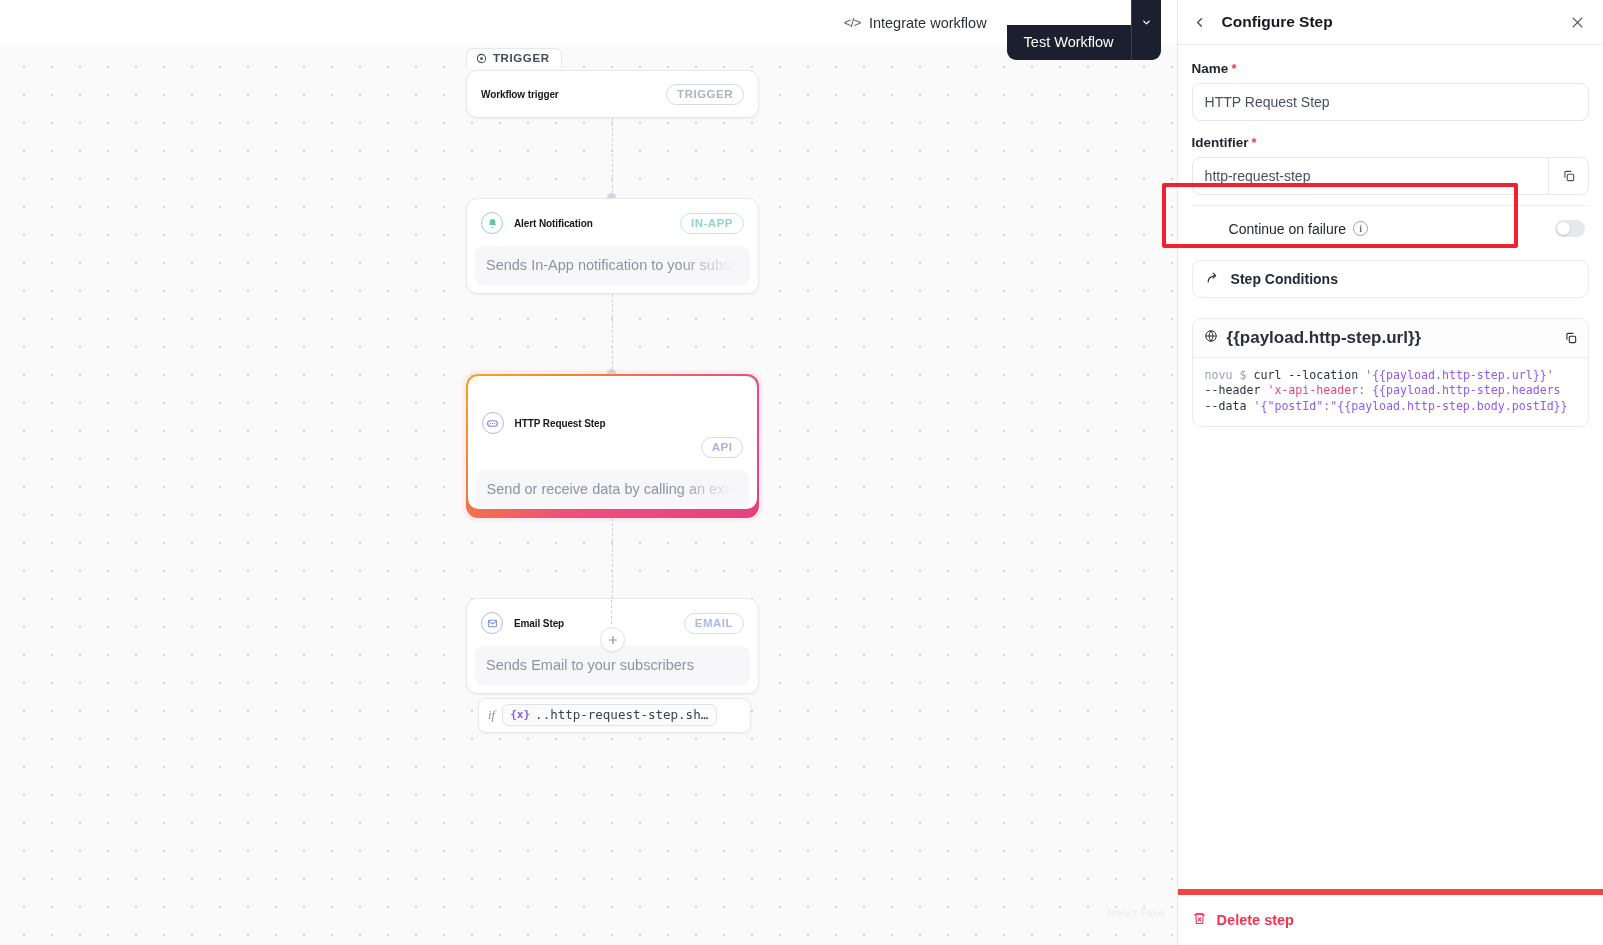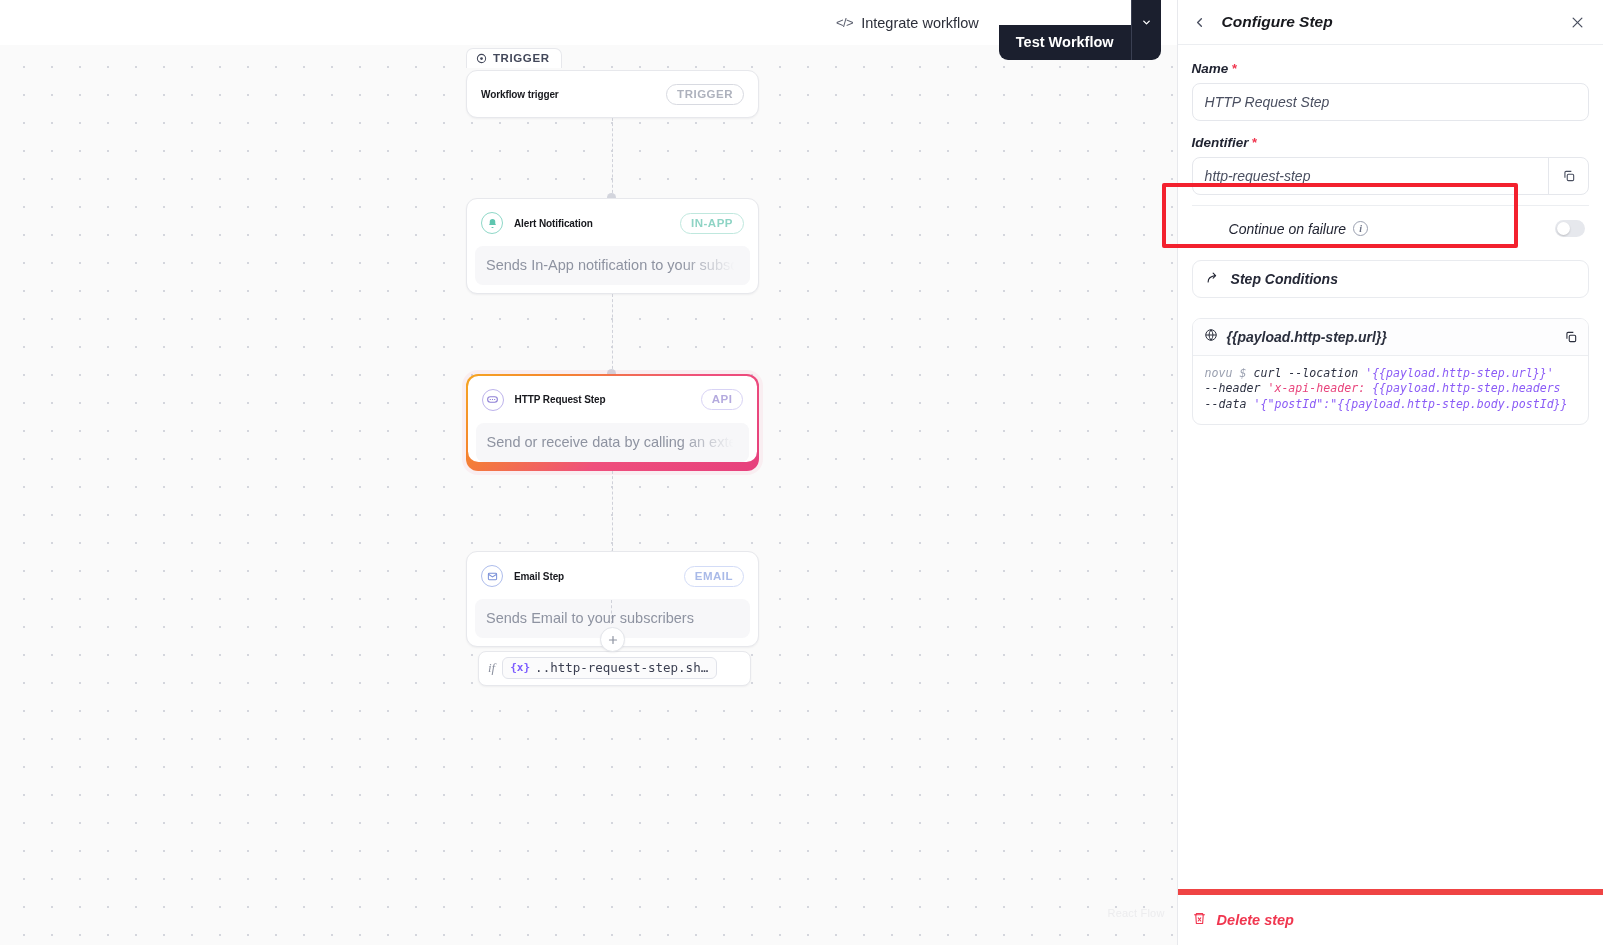--- a/index.html
+++ b/index.html
@@ -30,21 +30,21 @@
   .integrate-btn {
     display: flex; align-items: center; gap: 8px;
     font-size: 14.5px; color: #2c2f3a; font-weight: 400;
     cursor: pointer; padding: 4px 6px;
   }
   .integrate-btn .code-glyph {
     font-size: 13px; color: #5b5f6e; letter-spacing: -0.5px;
   }
   .test-group { display: flex; align-items: stretch; border-radius: 9px; overflow: hidden; }
   .test-btn {
-    background: #1b1f2e; color: #ffffff; font-size: 14.5px; font-weight: 700;
+    background: #1b1f2e; color: #ffffff; font-size: 14.5px; font-weight: 400;
     padding: 9px 17px 10px 17px; cursor: pointer; display:flex; align-items:center;margin-top:40px;
   }
   .test-caret {
     background: #1b1f2e; color: #ffffff;
     width: 30px; display: flex; align-items: center; justify-content: center;
     cursor: pointer;
     border-left: 1px solid #3a3f52;
   }
 
   .dots {
@@ -74,21 +74,21 @@
     display: flex; align-items: center; gap: 11px;
     padding: 13px 14px 12px 14px;
   }
   .node-title { font-size: 10px; font-weight: 700; color: #17181d; flex: 1; letter-spacing: -0.1px; }
   .badge {
     font-size: 11.5px; font-weight: 600; letter-spacing: .5px;
     border-radius: 999px; padding: 3px 10px 4px 10px;
     border: 1px solid #d8dae1; color: #aeb2bd; background: #fff;
   }
   .badge.inapp { border-color: #bfe8de; color: #8fd4c5; }
-  .badge.api   { border-color: #d8d3f5; color: #b4aade; }
+  .badge.api   { border-color: #d8d3f5; color: #b4aade; margin-top: 48px; }
   .badge.email { border-color: #d3dcf7; color: #a9bae8; }
 
   .node-body {
     margin: 0 8px 8px 8px;
     background: #f7f7f9;
     border-radius: 8px;
     padding: 11px 11px 12px 11px;
     font-size: 14.5px; color: #8e93a1;
     white-space: nowrap; overflow: hidden;
     position: relative;
@@ -190,21 +190,20 @@
     border-left: 1.6px dashed #cfd1d9;
   }
 
   
   .panel {
     width: 445px; height: 945px;
     background: #ffffff;
     border-left: 1px solid #e8e9ed;
     display: flex; flex-direction: column;
     position: relative;
-    font-style: italic;
   }
   .panel-head {
     height: 45px; display: flex; align-items: center;
     padding: 0 14px 0 10px; gap: 10px;
     border-bottom: 1px solid #eceef1;
     flex: none;
   }
   .icon-btn {
     width: 24px; height: 24px; display: flex; align-items: center; justify-content: center;
     color: #4a4f60; cursor: pointer; border-radius: 5px;
@@ -281,21 +280,21 @@
     border: 1px solid #e9ebef; border-radius: 9px;
     overflow: hidden; background: #fff;
   }
   .code-head {
     display: flex; align-items: center; gap: 9px;
     padding: 9px 10px 9px 11px;
     border-bottom: 1px solid #eceef1;
     background: #fdfdfe;
   }
   .code-head .ttl {
-    flex: 1; font-size: 14px; color: #2b2f3d; font-weight: 600;
+    flex: 1; font-size: 17px; color: #2b2f3d; font-weight: 600;
     font-family: "Liberation Sans", sans-serif;
   }
   .code-body {
     padding: 10px 0 12px 12px;
     font-family: "DejaVu Sans Mono", monospace;
     font-size: 11.6px; line-height: 1.32;
     white-space: nowrap; overflow: hidden;
     color: #2d3142;
   }
   .c-dim { color: #9aa0b0; }

